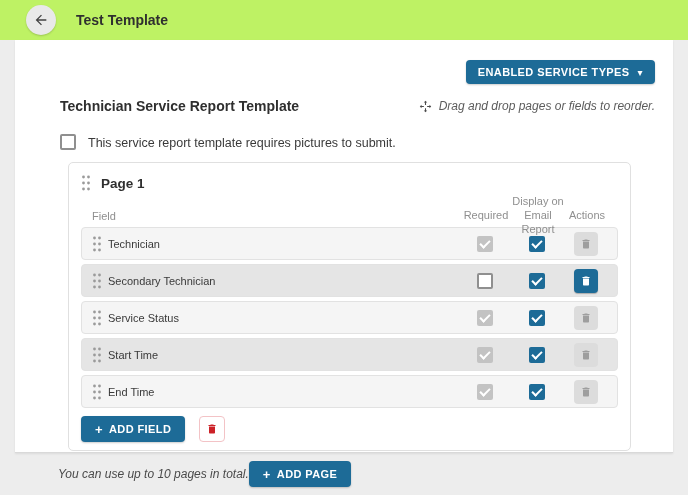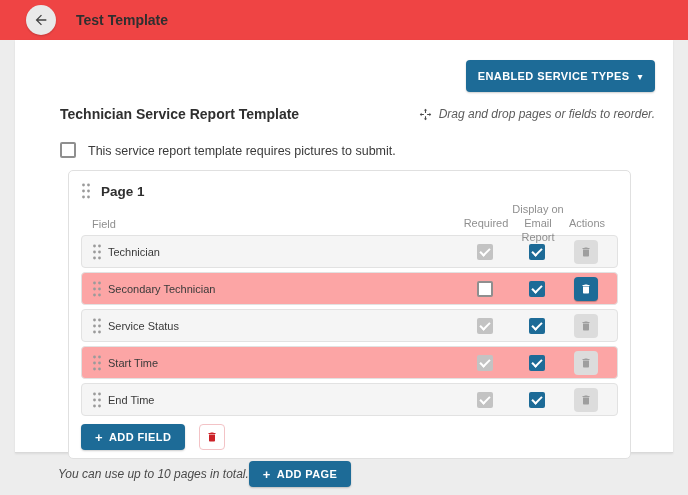--- a/index.html
+++ b/index.html
@@ -3,21 +3,21 @@
 <meta charset="utf-8">
 <style>
   * { margin:0; padding:0; box-sizing:border-box; }
   html,body { width:688px; height:495px; overflow:hidden; }
   body {
     font-family:"Liberation Sans","DejaVu Sans",sans-serif;
     background:#ededed; color:#3a3a3a; font-size:12px;
   }
   
   .app-bar {
-    height:40px; background:#ef4444; display:flex; align-items:center;
+    height:40px; background:#bef264; display:flex; align-items:center;
     padding-left:26px;
   }
   .back-btn {
     width:30px; height:30px; border-radius:50%; background:#e9e9e9;
     border:none; display:flex; align-items:center; justify-content:center;
     cursor:pointer; box-shadow:0 1px 2px rgba(0,0,0,.18); color:#424242;
   }
   .back-btn svg { width:16px; height:16px; fill:#424242; }
   .app-title { margin-left:20px; font-size:14px; font-weight:bold; color:#2f2f2f; }
 
@@ -25,21 +25,21 @@
   .paper {
     margin:0 15px; height:413px; background:#ffffff;
     padding:12px 18px 0 45px; border-bottom:1px solid #d9d9d9;
     box-shadow:0 1px 2px rgba(0,0,0,.08);
   }
   .btn-row-top { display:flex; justify-content:flex-end; margin-top:8px; }
 
   .btn-blue {
     background:#1d6b97; color:#fff; border:none; border-radius:4px;
     font-family:inherit; font-size:11px; font-weight:bold; letter-spacing:.4px;
-    height:32px; padding:0 12px; display:inline-flex; align-items:center;
+    height:24px; padding:0 12px; display:inline-flex; align-items:center;
     cursor:pointer; box-shadow:0 1px 2px rgba(0,0,0,.2);
   }
   .btn-blue .plus { font-size:13px; font-weight:bold; margin-right:6px; }
   .btn-blue .caret { margin-left:8px; font-size:10px; }
 
   .heading-row {
     display:flex; justify-content:space-between; align-items:center; margin-top:14px;
   }
   .section-heading { font-size:14px; font-weight:bold; color:#2f2f2f; }
   .drag-hint { font-style:italic; color:#5c5c5c; font-size:12px; display:flex; align-items:center; }
@@ -74,21 +74,21 @@
   .grid-row {
     display:grid; grid-template-columns:1fr 52px 52px 46px;
     align-items:center;
   }
   .col-head { height:32px; color:#8f8f8f; font-size:11px; padding:0 8px 0 10px; }
   .col-head .c { text-align:center; line-height:1.25; }
   .col-head .field-col { padding-left:1px; }
 
   .field-row {
     height:33px; border:1px solid #e2e2e2; border-radius:4px;
-    margin-bottom:4px; padding:0 8px 0 10px; background:#fca5a5;
+    margin-bottom:4px; padding:0 8px 0 10px; background:#e5e5e5;
   }
   .field-row:nth-child(odd) { background:#f5f5f5; }
   .cell-label { display:flex; align-items:center; }
   .field-label { font-size:11px; color:#3a3a3a; margin-left:6px; }
   .grid-row .cb { justify-self:center; }
 
   .handle { display:inline-flex; cursor:grab; }
   .handle svg { width:10px; height:16px; fill:#9a9a9a; }
 
   .icon-btn {

